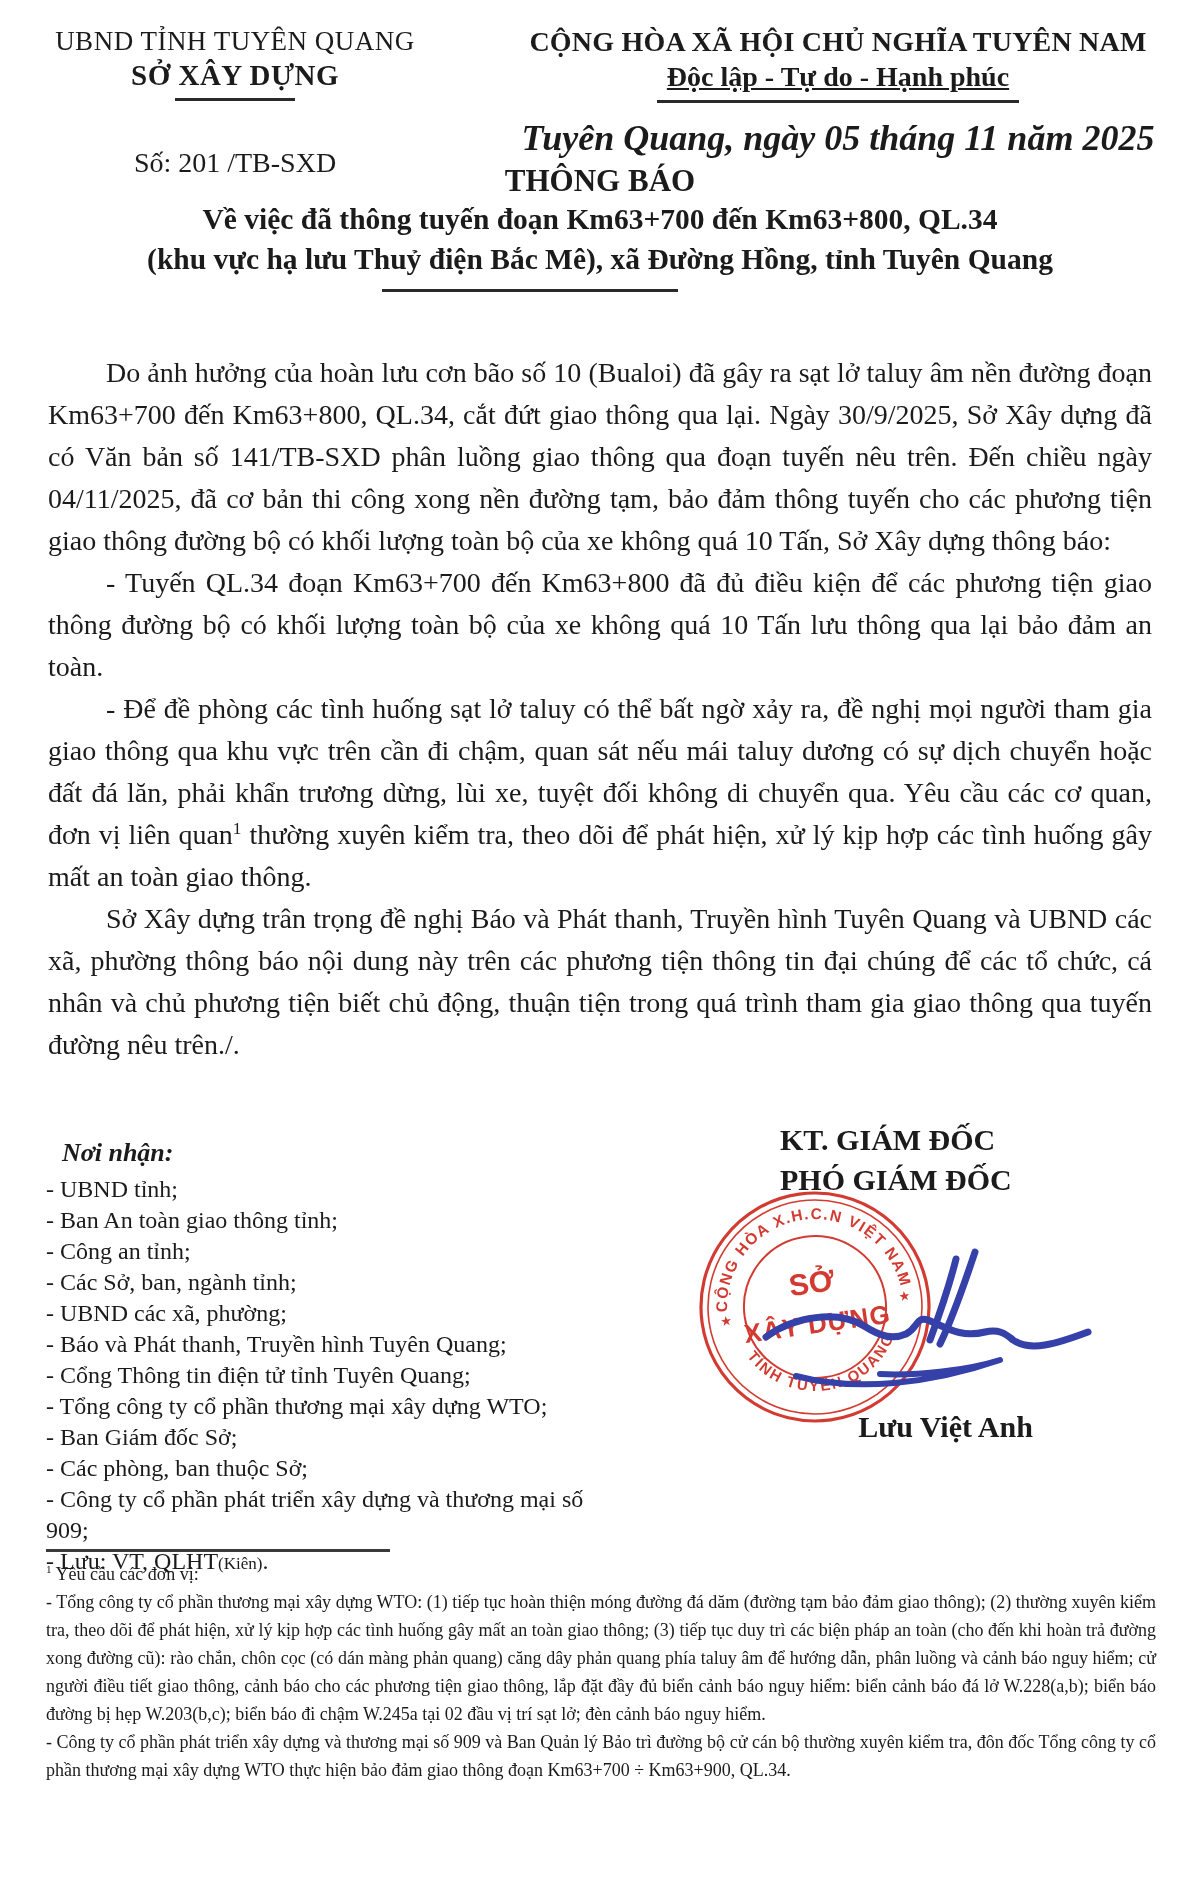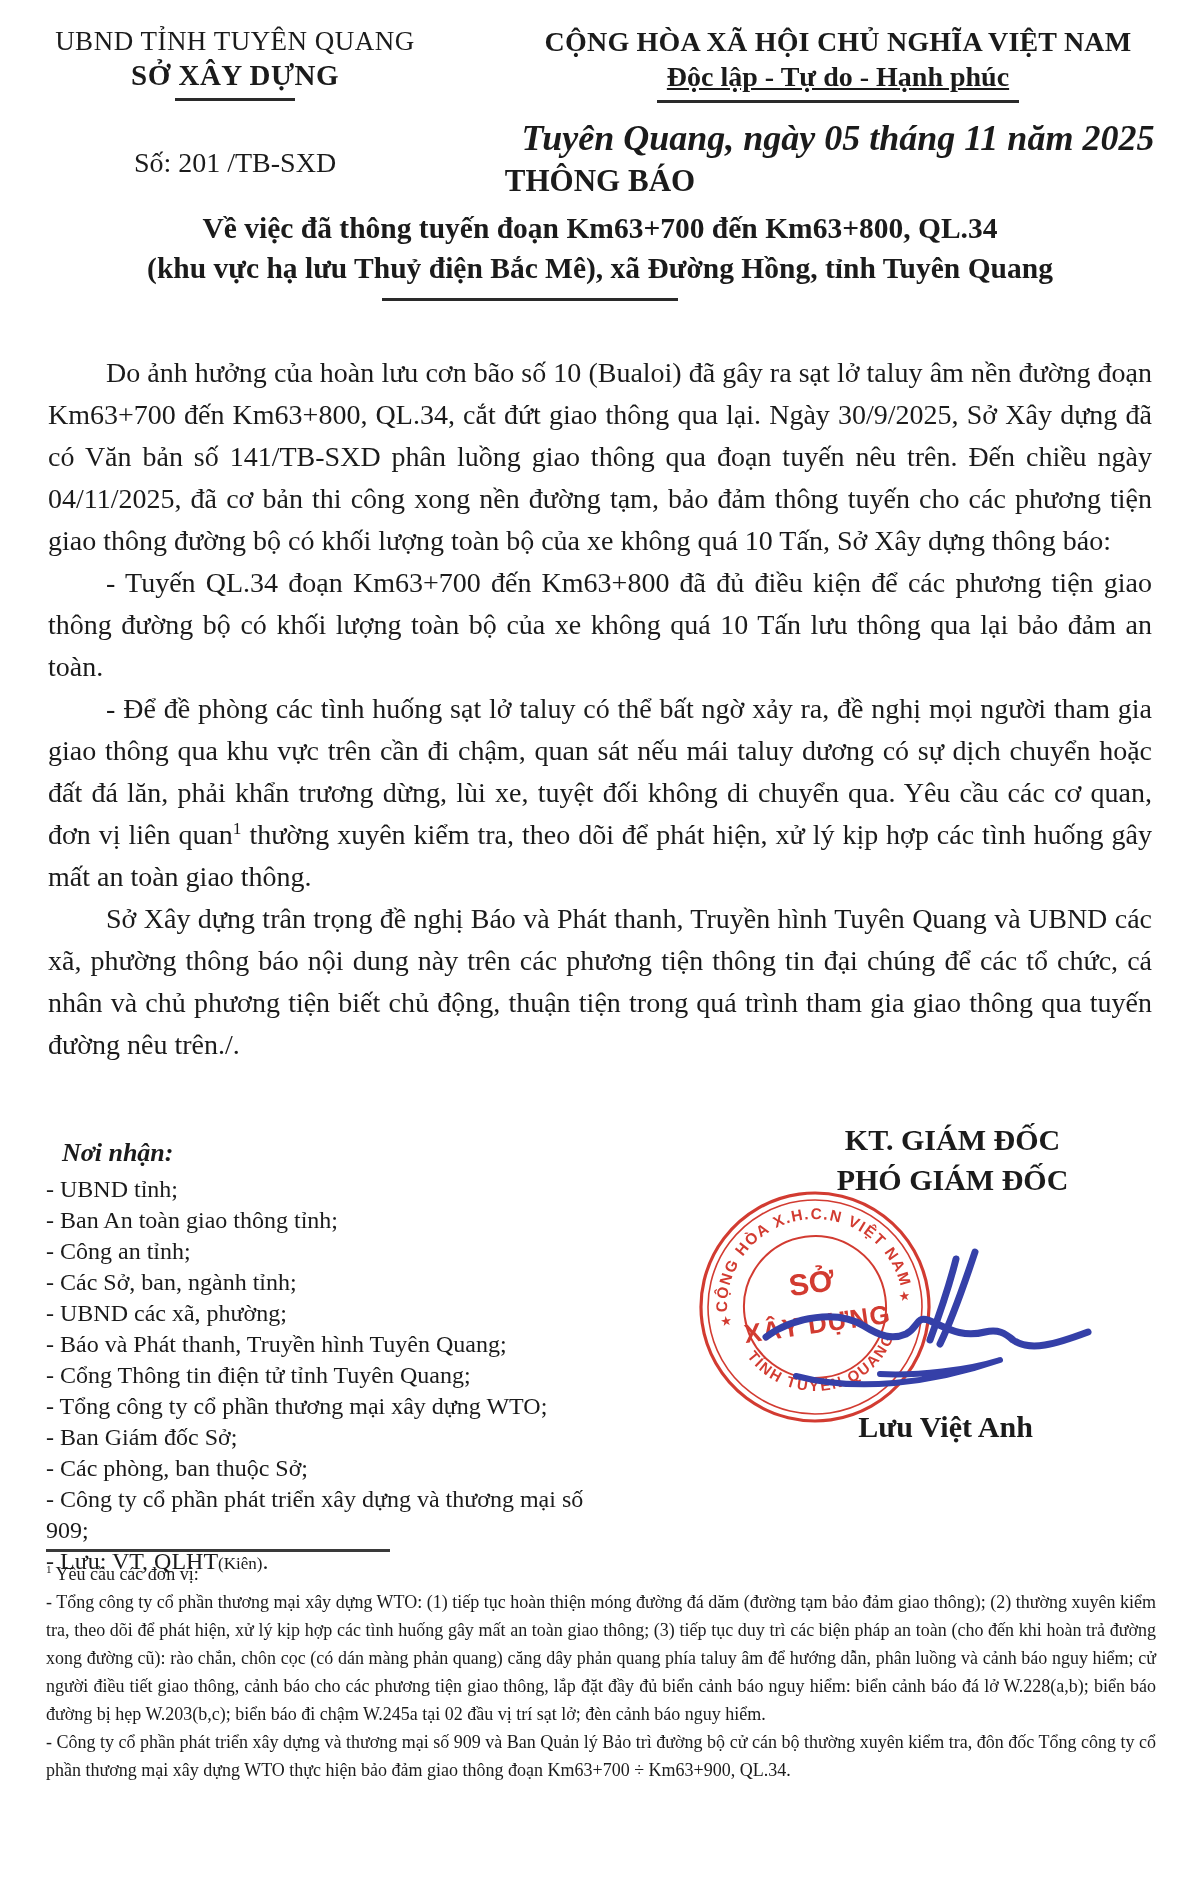--- a/index.html
+++ b/index.html
@@ -25,37 +25,37 @@
   .rule-sm{width:120px;border-top:3px solid #2a2a2a;margin:6px auto 0;}
   .doc-number{font-size:28px;margin-top:46px;}
   .national{font-size:28px;font-weight:bold;letter-spacing:.2px;}
   .motto{font-size:28px;font-weight:bold;margin-top:3px;text-decoration:underline;}
   .rule-md{width:362px;border-top:3px solid #2a2a2a;margin:7px auto 0;}
   .place-date{font-size:36px;font-weight:bold;font-style:italic;margin-top:14px;}
 
   
   .title{position:absolute;top:163px;left:0;right:0;text-align:center;}
   .doc-kind{font-size:31px;font-weight:bold;}
-  .subject{font-size:29.5px;font-weight:bold;margin-top:9px;line-height:40px;}
+  .subject{font-size:29.5px;font-weight:bold;line-height:40px;}
   .rule-title{width:296px;border-top:3px solid #2a2a2a;margin:10px 0 0 382px;}
 
   
   .body-text{position:absolute;top:352px;left:48px;width:1104px;
     font-size:28px;line-height:42px;text-align:justify;}
   .body-text p{margin:0;text-indent:58px;}
   sup.fn-ref{font-size:.62em;line-height:0;vertical-align:super;}
 
   
   .recipients{position:absolute;top:1138px;left:46px;width:575px;}
   .nn-label{font-size:26px;font-weight:bold;font-style:italic;margin-left:16px;margin-bottom:6px;}
   .nn-item{font-size:24px;line-height:31px;}
   .nn-small{font-size:17px;}
 
   
-  .sig-title{position:absolute;top:1120px;left:780px;width:345px;text-align:center;
+  .sig-title{position:absolute;top:1120px;left:780px;width:345px;text-align:left;
     font-size:30px;font-weight:bold;line-height:40px;}
   .stamp-wrap{position:absolute;top:1183px;left:693px;width:244px;height:248px;}
   .sign-ink{position:absolute;top:1243px;left:758px;width:345px;height:155px;}
   .signer{position:absolute;top:1410px;left:828px;width:235px;text-align:center;
     font-size:30px;font-weight:bold;}
 
   
   .fn-rule{position:absolute;top:1549px;left:46px;width:344px;border-top:3px solid #3a3a3a;}
   .footnote{position:absolute;top:1560px;left:46px;width:1110px;
     font-size:18px;line-height:28px;text-align:justify;}
@@ -68,21 +68,21 @@
 <div id="page">
 
   <div class="header">
     <div class="h-left">
       <div class="org-parent">UBND TỈNH TUYÊN QUANG</div>
       <div class="org-name">SỞ XÂY DỰNG</div>
       <div class="rule-sm"></div>
       <div class="doc-number">Số: 201 /TB-SXD</div>
     </div>
     <div class="h-right">
-      <div class="national">CỘNG HÒA XÃ HỘI CHỦ NGHĨA VIỆT NAM</div>
+      <div class="national">CỘNG HÒA XÃ HỘI CHỦ NGHĨA TUYÊN NAM</div>
       <div class="motto">Độc lập - Tự do - Hạnh phúc</div>
       <div class="rule-md"></div>
       <div class="place-date">Tuyên Quang, ngày 05 tháng 11 năm 2025</div>
     </div>
   </div>
 
   <div class="title">
     <div class="doc-kind">THÔNG BÁO</div>
     <div class="subject">
       <span>Về việc đã thông tuyến đoạn Km63+700 đến Km63+800, QL.34</span><br>

